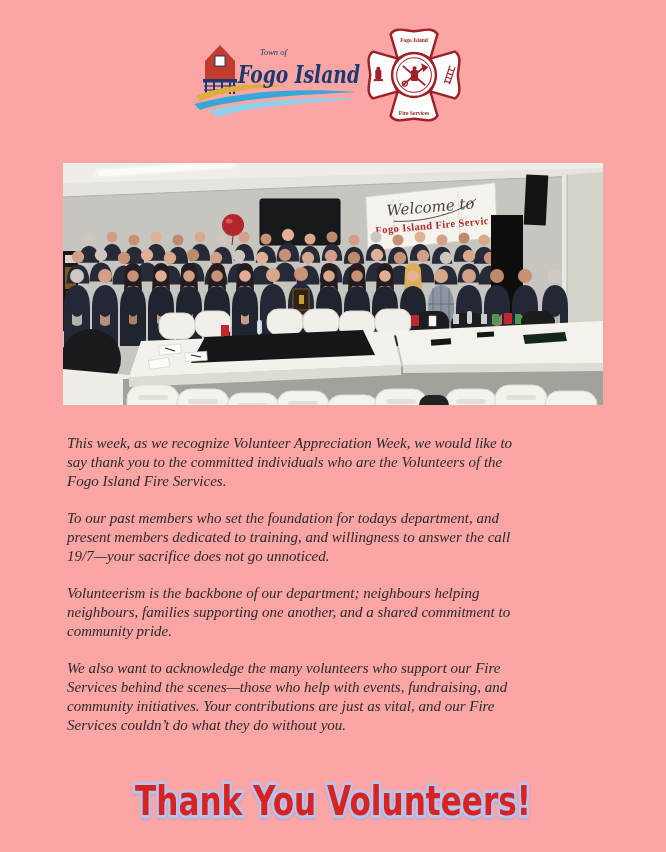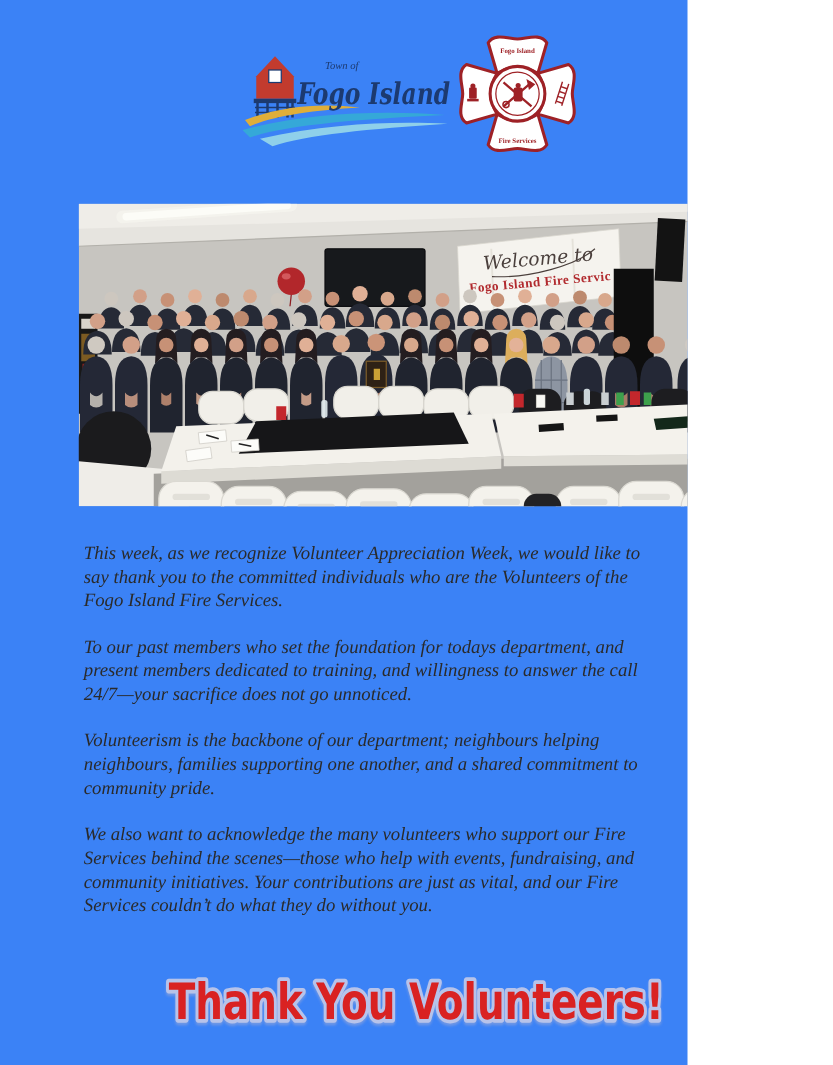--- a/index.html
+++ b/index.html
@@ -1,16 +1,16 @@
 <!DOCTYPE html>
 <html><head>
 <meta charset="utf-8">
 <style>
   html,body{margin:0;padding:0;background:#fff;}
-  .page{position:relative;width:550px;height:852px;background:#3b82f6;overflow:hidden;
+  .page{position:relative;width:666px;height:852px;background:#fca5a5;overflow:hidden;
         font-family:"Liberation Serif",serif;}
   
   .town-logo{position:absolute;left:194px;top:40px;width:172px;height:80px;}
   .fire-crest{position:absolute;left:361px;top:22px;width:106px;height:106px;}
   
   .photo{position:absolute;left:63px;top:163px;width:540px;height:242px;margin:0;}
   .photo svg{display:block;}
   
   .body-text{position:absolute;left:67px;top:434px;width:540px;}
   .body-text p{margin:0 0 18px 0;font-size:15px;line-height:19px;color:#2a2a2a;
@@ -322,21 +322,21 @@
       </g>
     </svg>
   </figure>
 
   <main class="body-text">
     <p>This week, as we recognize Volunteer Appreciation Week, we would like to
 say thank you to the committed individuals who are the Volunteers of the
 Fogo Island Fire Services.</p>
     <p>To our past members who set the foundation for todays department, and
 present members dedicated to training, and willingness to answer the call
-24/7—your sacrifice does not go unnoticed.</p>
+19/7—your sacrifice does not go unnoticed.</p>
     <p>Volunteerism is the backbone of our department; neighbours helping
 neighbours, families supporting one another, and a shared commitment to
 community pride.</p>
     <p>We also want to acknowledge the many volunteers who support our Fire
 Services behind the scenes—those who help with events, fundraising, and
 community initiatives. Your contributions are just as vital, and our Fire
 Services couldn’t do what they do without you.</p>
   </main>
 
   <div class="title-wrap">

